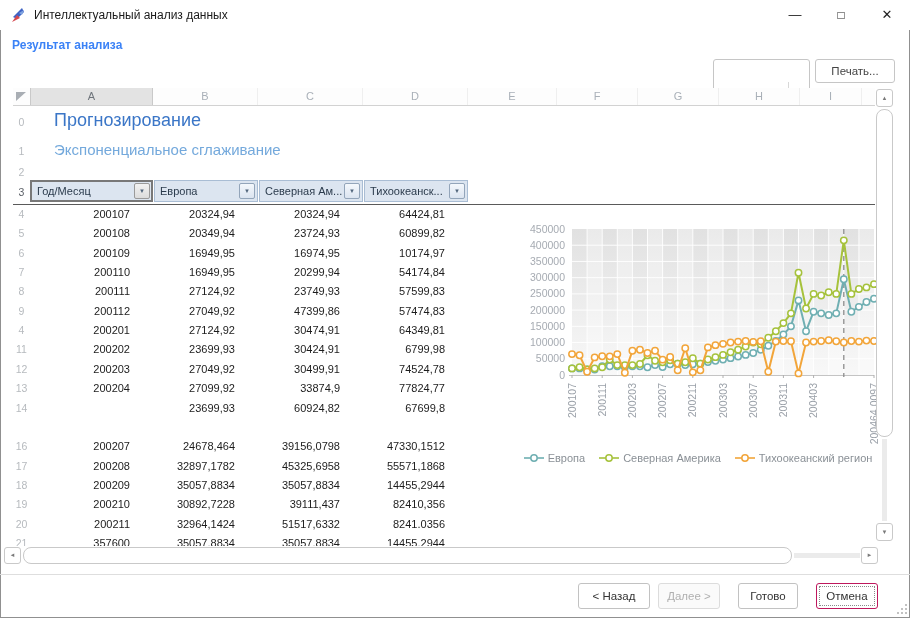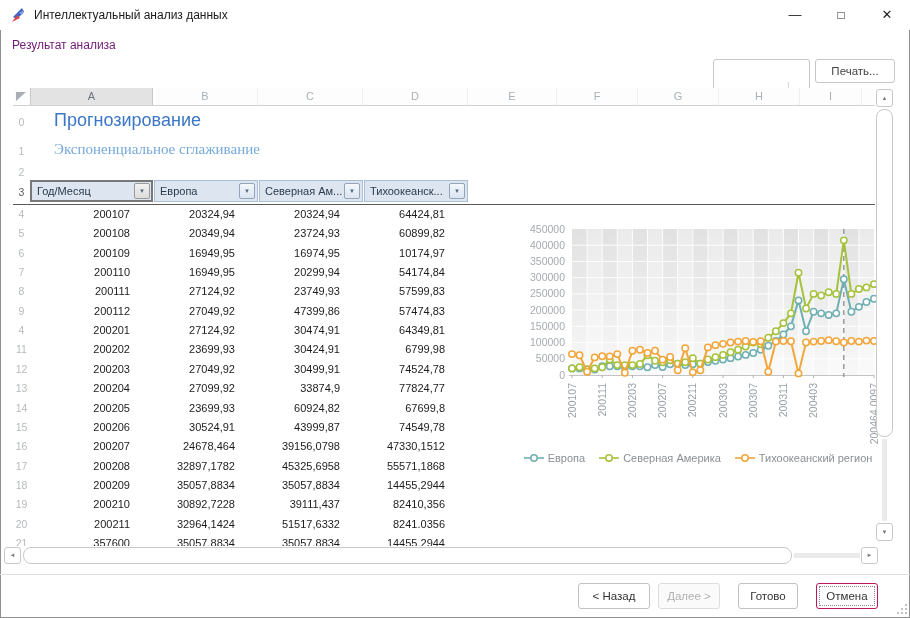--- a/index.html
+++ b/index.html
@@ -11,21 +11,21 @@
   
   .titlebar { position:absolute; left:0; top:0; width:100%; height:30px; background:#fff; }
   .appicon { position:absolute; left:11px; top:7px; width:16px; height:16px; }
   .wtitle { position:absolute; left:34px; top:8px; font-size:12px; color:#1a1a1a; }
   .wbtn { position:absolute; top:0; width:46px; height:30px; text-align:center;
           line-height:30px; color:#222; cursor:default; }
   .wbtn.min { right:92px; font-size:13px; }
   .wbtn.max { right:46px; font-size:12px; }
   .wbtn.cls { right:0; font-size:13px; }
 
-  .pagetitle { position:absolute; left:12px; top:38px; font-size:12px; font-weight:normal; color:#701a75; }
+  .pagetitle { position:absolute; left:12px; top:38px; font-size:12px; font-weight:bold; color:#3b82f6; }
 
   
   .btn { position:absolute; background:#fff; border:1px solid #c6c6c6; border-radius:3px;
          font-size:11.5px; color:#444; text-align:center; cursor:default; }
   .savebtn { left:713px; top:59px; width:97px; height:40px; display:flex; align-items:flex-end; }
   .savebtn .lbl { flex:1; text-align:center; }
   .savebtn .sep { width:1px; height:16px; background:#d8d8d8; }
   .savebtn .arr { width:20px; font-size:7px; color:#666; }
   .printbtn { left:815px; top:59px; width:80px; height:24px; line-height:22px; }
 
@@ -38,21 +38,21 @@
   .colhead { position:absolute; top:0; height:17px; line-height:17px; text-align:center;
              font-size:11px; color:#a9b0b8; border-right:1px solid #efefef; }
   .colhead.active { background:#e3e3e3; color:#6e747b; border-left:1px solid #c9c9c9; border-right:1px solid #c9c9c9; }
 
   .rowlabel { position:absolute; left:0; width:17px; text-align:center; font-size:10.5px; color:#b6babe; }
   .row0 { position:absolute; left:0; top:18px; width:100%; height:32px; }
   .row0 .rowlabel { line-height:32px; }
   .gtitle { position:absolute; left:41px; top:4px; font-size:18px; color:#3b76c7; }
   .row1 { position:absolute; left:0; top:50px; width:100%; height:26px; }
   .row1 .rowlabel { line-height:26px; }
-  .gsub { position:absolute; left:41px; top:3px; font-size:15px; color:#74a9dc;font-family:Liberation Serif, serif; }
+  .gsub { position:absolute; left:41px; top:3px; font-size:15px; color:#74a9dc; }
   .row2 { position:absolute; left:0; top:76px; width:100%; height:16px; }
   .row2 .rowlabel { line-height:16px; }
   .row3 { position:absolute; left:0; top:92px; width:100%; height:24px; }
   .row3 .rowlabel { line-height:24px; color:#5a5f66; }
   .fcell { position:absolute; top:0; height:22px; background:#dce5f0; border:1px solid #a9bdd4;
            font-size:11px; color:#2b3b4c; line-height:20px; padding-left:5px; }
   .fcell.selected { border:2px solid #787878; line-height:18px; }
   .fbtn { position:absolute; right:2px; top:2px; width:16px; height:16px; background:linear-gradient(#f4f8fc,#dbe4f0);
           border:1px solid #93a5ba; border-radius:2px; font-size:6px; color:#52677e; text-align:center; line-height:14px; }
   .fcell.selected .fbtn { top:1px; right:1px; background:linear-gradient(#f2f2f2,#dcdcdc); border-color:#9a9a9a; }
@@ -241,31 +241,23 @@
         </div>
         <div class="drow" style="top: 174.15px;">
           <div class="dnum">13</div>
           <div class="dcell" style="left: 17px; width: 123px;">200204</div>
           <div class="dcell" style="left: 140px; width: 105px;">27099,92</div>
           <div class="dcell" style="left: 245px; width: 105px;">33874,9</div>
           <div class="dcell" style="left: 350px; width: 105px;">77824,77</div>
         </div>
         <div class="drow" style="top: 193.5px;">
           <div class="dnum">14</div>
-          <div class="dcell" style="left: 17px; width: 123px;">200205</div>
           <div class="dcell" style="left: 140px; width: 105px;">23699,93</div>
           <div class="dcell" style="left: 245px; width: 105px;">60924,82</div>
           <div class="dcell" style="left: 350px; width: 105px;">67699,8</div>
-        </div>
-        <div class="drow" style="top: 212.85px;">
-          <div class="dnum">15</div>
-          <div class="dcell" style="left: 17px; width: 123px;">200206</div>
-          <div class="dcell" style="left: 140px; width: 105px;">30524,91</div>
-          <div class="dcell" style="left: 245px; width: 105px;">43999,87</div>
-          <div class="dcell" style="left: 350px; width: 105px;">74549,78</div>
         </div>
         <div class="drow" style="top: 232.2px;">
           <div class="dnum">16</div>
           <div class="dcell" style="left: 17px; width: 123px;">200207</div>
           <div class="dcell" style="left: 140px; width: 105px;">24678,464</div>
           <div class="dcell" style="left: 245px; width: 105px;">39156,0798</div>
           <div class="dcell" style="left: 350px; width: 105px;">47330,1512</div>
         </div>
         <div class="drow" style="top: 251.55px;">
           <div class="dnum">17</div>

